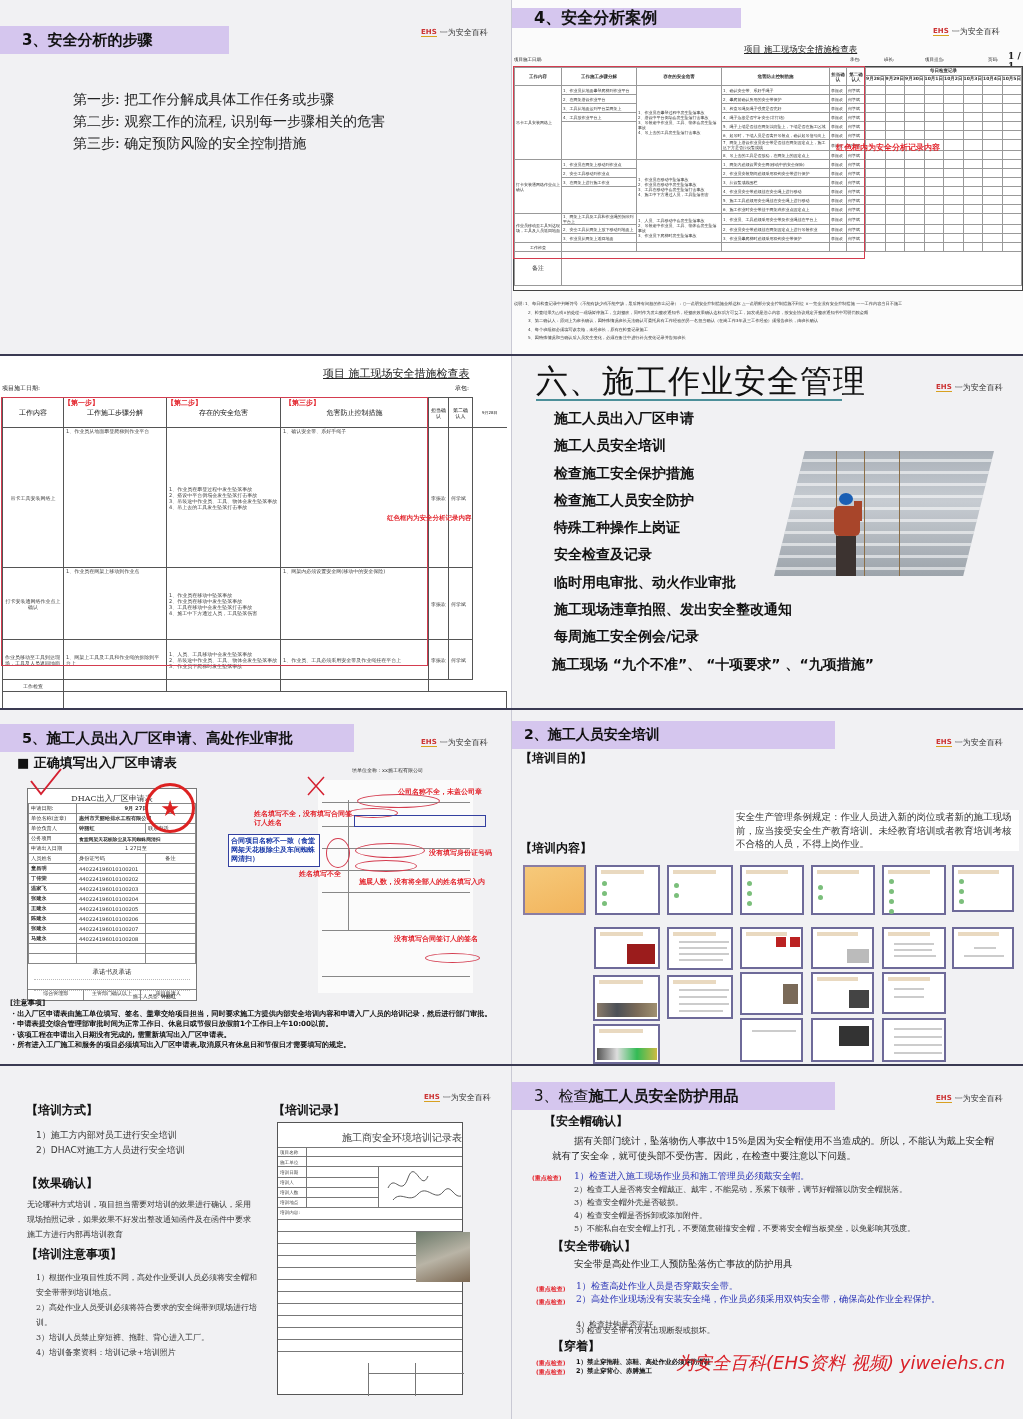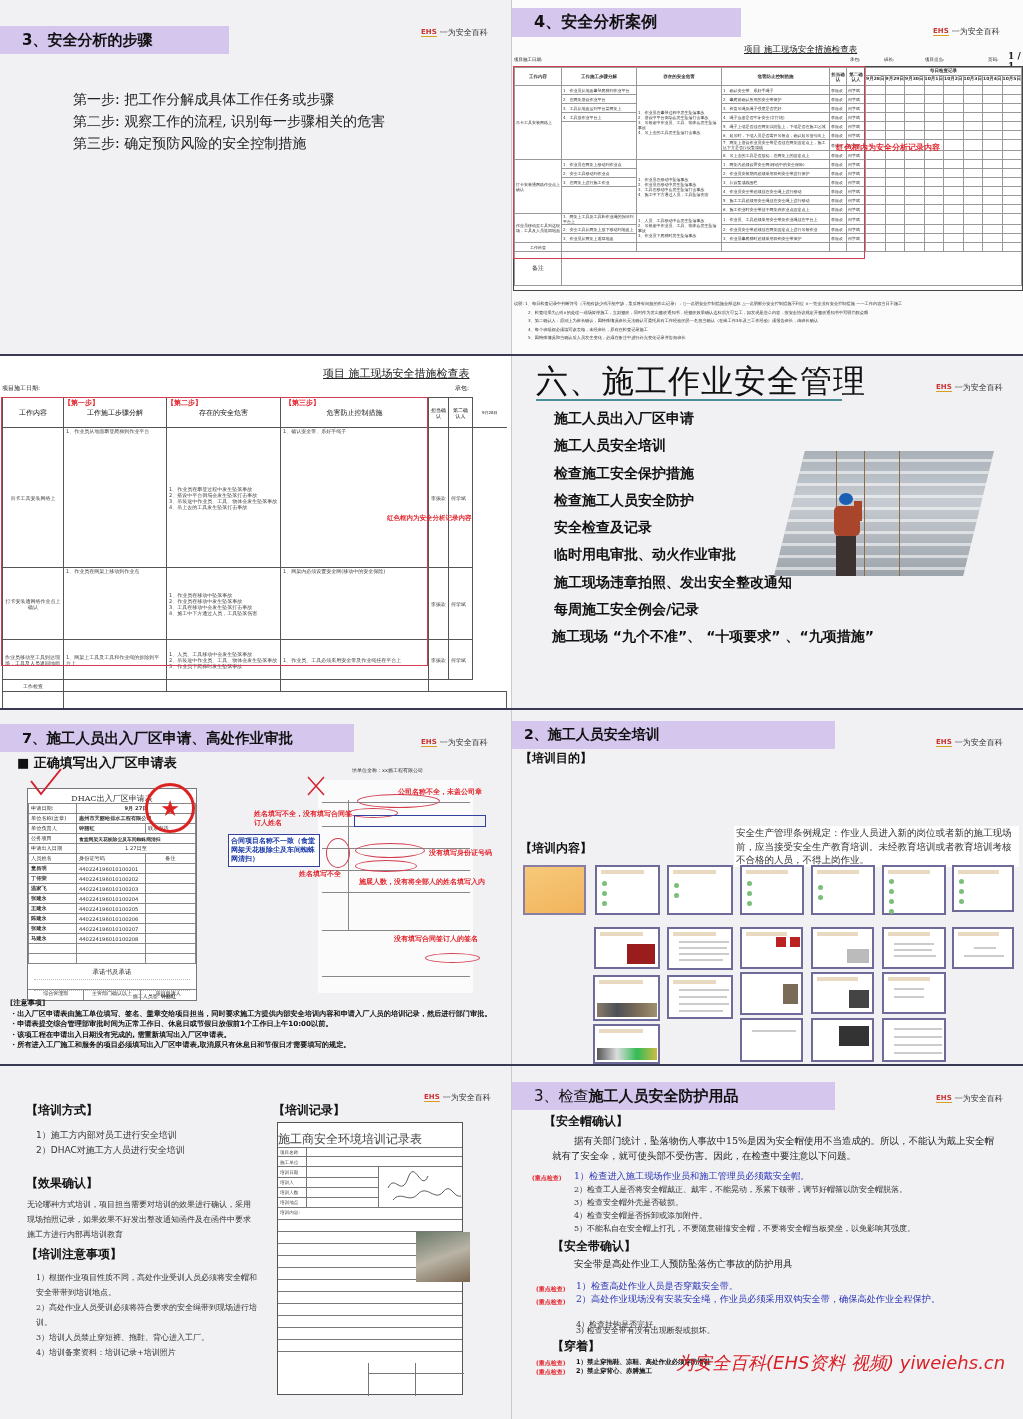--- a/index.html
+++ b/index.html
@@ -47,21 +47,21 @@
 .form-img table{border-collapse:collapse;width:100%;}
 .form-img td{border:1px solid #888;padding:0 2px;height:10px;font-size:5.2px;}
 .stamp{position:absolute;width:50px;height:50px;border:3px solid #d22;border-radius:50%;display:flex;align-items:center;justify-content:center;color:#d22;font-size:22px;}
 .annot{position:absolute;color:#e3262e;font-weight:bold;font-size:7px;line-height:9px;}
 .annot-blue{position:absolute;color:#1a3aa8;font-weight:bold;font-size:7px;line-height:9px;border:1.5px solid #3340a0;background:#fff;padding:2px;}
 .ellipse{position:absolute;border:1.3px solid #d43c4f;border-radius:50%;}
 .caution{position:absolute;left:10px;top:288px;width:495px;font-weight:bold;font-size:7.2px;color:#111;line-height:10.5px;}
 
 .bracket-h{position:absolute;font-weight:bold;font-size:12px;color:#111;}
 .purpose{position:absolute;left:14px;top:58px;font-family:"DejaVu Serif",serif;font-size:9px;color:#333;line-height:12.5px;}
-.reg-box{position:absolute;left:222px;top:116px;width:285px;background:#fff;font-family:"DejaVu Serif",serif;font-size:9.5px;color:#333;line-height:13.5px;padding:0 2px;}
+.reg-box{position:absolute;left:222px;top:100px;width:285px;background:#fff;font-family:"DejaVu Serif",serif;font-size:9.5px;color:#333;line-height:13.5px;padding:0 2px;}
 .thumb{position:absolute;background:#fff;border:2px solid #6e6a99;}
 .thumb .th{position:absolute;left:4px;top:3px;width:70%;height:4px;background:#e9d9c0;}
 .thumb .ln{position:absolute;left:10px;height:2px;background:#ccc;}
 .thumb .dot{position:absolute;left:5px;width:5px;height:5px;border-radius:50%;background:#7bbf7b;}
 
 .s7 .plain{position:absolute;font-size:9px;color:#333;line-height:15px;}
 .s7 .serif{position:absolute;font-family:"DejaVu Serif",serif;font-size:8px;color:#333;line-height:15px;}
 .rec-form{position:absolute;left:277px;top:56px;width:186px;height:273px;background:#fff;border:1px solid #555;font-size:5px;color:#444;}
 .rec-form .row{position:absolute;left:0;width:100%;border-top:1px solid #777;}
 .rec-photo{position:absolute;left:416px;top:166px;width:54px;height:50px;background:linear-gradient(160deg,#6c7a6a,#b9b4a6 50%,#7a6650);}
@@ -83,21 +83,21 @@
     <span>一为安全百科</span>
   </div>
   <div class="steps">
     <div>第一步: 把工作分解成具体工作任务或步骤</div>
     <div>第二步: 观察工作的流程, 识别每一步骤相关的危害</div>
     <div>第三步: 确定预防风险的安全控制措施</div>
   </div>
 </div>
 
 <div class="slide s2">
-  <div class="title-bar" style="left:0;top:8px;width:229px;height:29px;font-size:16px;">4、安全分析案例</div>
+  <div class="title-bar" style="left:0;top:8px;width:229px;height:20px;font-size:16px;">4、安全分析案例</div>
   <div class="ehs" style="left:421px;top:26px;">
     <span class="e">EHS</span>
     <span>一为安全百科</span>
   </div>
   <div class="tbl-title" style="left:232px;top:44px;font-size:8.5px;text-decoration:underline;">项目  施工现场安全措施检查表</div>
   <div class="tbl-title" style="left:496px;top:51px;font-size:9px;font-weight:bold;">1 / 1</div>
   <div class="tbl-title" style="left:2px;top:57px;font-size:4.5px;">项目施工日期:</div>
   <div class="tbl-title" style="left:338px;top:57px;font-size:4.5px;">承包:</div>
   <div class="tbl-title" style="left:372px;top:57px;font-size:4.5px;">班长:</div>
   <div class="tbl-title" style="left:413px;top:57px;font-size:4.5px;">项目担当:</div>
@@ -490,20 +490,21 @@
   <div class="title-underline"></div>
   <div class="ehs" style="left:424px;top:26px;">
     <span class="e">EHS</span>
     <span>一为安全百科</span>
   </div>
   <div class="mgmt-list">
     <div>施工人员出入厂区申请</div>
     <div>施工人员安全培训</div>
     <div>检查施工安全保护措施</div>
     <div>检查施工人员安全防护</div>
+    <div>特殊工种操作上岗证</div>
     <div>安全检查及记录</div>
     <div>临时用电审批、动火作业审批</div>
     <div>施工现场违章拍照、发出安全整改通知</div>
     <div>每周施工安全例会/记录</div>
     <div style="margin-left:-2px">施工现场 “九个不准”、 “十项要求” 、“九项措施”</div>
   </div>
   <div class="photo">
     <div class="stripe" style="top:8px"></div>
       <div class="stripe" style="top:20px"></div>
       <div class="stripe" style="top:32px"></div>
@@ -520,21 +521,21 @@
     <svg class="worker" viewBox="0 0 42 85">
       <ellipse cx="20" cy="8" rx="7" ry="6" fill="#1a5fb4"></ellipse>
       <rect x="8" y="15" width="26" height="30" rx="5" fill="#a8452a"></rect>
       <rect x="28" y="10" width="8" height="20" fill="#a8452a"></rect>
       <rect x="10" y="45" width="20" height="40" fill="#3c3330"></rect>
     </svg>
   </div>
 </div>
 
 <div class="slide s5">
-  <div class="title-bar" style="left:0;top:14px;width:354px;height:28px;font-size:14.5px;">7、施工人员出入厂区申请、高处作业审批</div>
+  <div class="title-bar" style="left:0;top:14px;width:354px;height:28px;font-size:14.5px;">5、施工人员出入厂区申请、高处作业审批</div>
   <div class="ehs" style="left:421px;top:27px;">
     <span class="e">EHS</span>
     <span>一为安全百科</span>
   </div>
   <div class="sub-h" style="left:17px;top:44px;">■ 正确填写出入厂区申请表</div>
 
   <div class="form-img" style="left:27px;top:78px;width:170px;height:213px;">
     <div style="text-align:center;font-size:8px;font-family:'DejaVu Serif',serif;padding-top:4px;height:14px">DHAC出入厂区申请表</div>
     <table>
       <tbody>
@@ -804,21 +805,21 @@
   <div class="serif" style="left:27px;top:131px;width:228px;">无论哪种方式培训，项目担当需要对培训的效果进行确认，采用现场拍照记录，如果效果不好发出整改通知函件及在函件中要求施工方进行内部再培训教育</div>
   <div class="bracket-h" style="left:26px;top:180px;">【培训注意事项】</div>
   <div class="serif" style="left:36px;top:204px;width:222px;">
     <div>1）根据作业项目性质不同，高处作业受训人员必须将安全帽和安全带带到培训地点。</div>
     <div>2）高处作业人员受训必须将符合要求的安全绳带到现场进行培训。</div>
     <div>3）培训人员禁止穿短裤、拖鞋、背心进入工厂。</div>
     <div>4）培训备案资料：培训记录+培训照片</div>
   </div>
   <div class="bracket-h" style="left:273px;top:36px;">【培训记录】</div>
   <div class="rec-form">
-    <div style="text-align:left;font-size:12px;font-family:'DejaVu Serif',serif;padding-top:8px;height:24px">施工商安全环境培训记录表</div>
+    <div style="text-align:right;font-size:10px;font-family:'DejaVu Serif',serif;padding-top:8px;height:24px">施工商安全环境培训记录表</div>
     <div class="row" style="top:24px"></div>
       <div class="row" style="top:33px"></div>
       <div class="row" style="top:43px"></div>
     <div class="row" style="top:54px;width:100px"></div>
       <div class="row" style="top:64px;width:100px"></div>
       <div class="row" style="top:74px;width:100px"></div>
       <div class="row" style="top:84px"></div>
     <div style="position:absolute;left:28px;top:24px;width:1px;height:60px;background:#777"></div>
     <div style="position:absolute;left:100px;top:43px;width:1px;height:41px;background:#777"></div>
     <div style="position:absolute;left:2px;top:25px;line-height:10px;font-size:4.6px">

